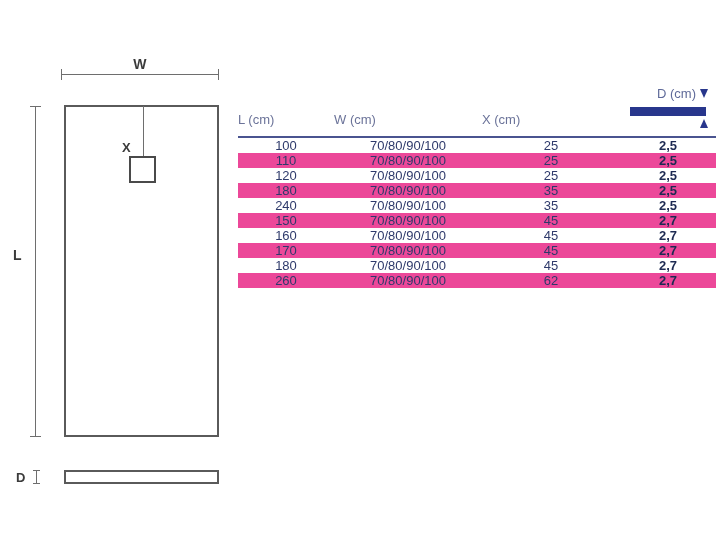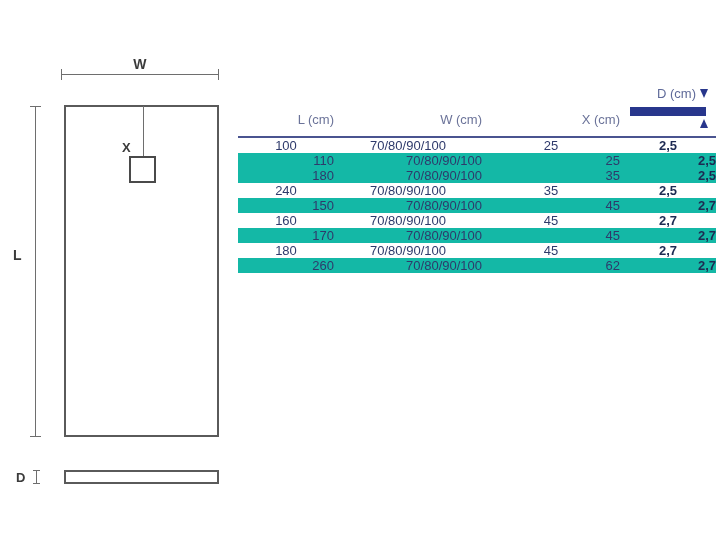--- a/index.html
+++ b/index.html
@@ -204,36 +204,36 @@
     border-collapse: collapse;
     width: 478px;
     table-layout: fixed;
     margin-top: 20px;
   }
   table.spec th {
     font-size: 13px;
     font-weight: normal;
     color: #6b7399;
     padding: 6px 0 9px 0;
-    text-align: right;
+    text-align: left;
     border-bottom: 2px solid #4a5490;
   }
   table.spec th.d-col { border-bottom: 2px solid #4a5490; }
   table.spec td {
     font-size: 13px;
     color: #2e3a6b;
     text-align: center;
     padding: 0 0;
     height: 13px;
   }
   table.spec td.d-val {
     font-weight: bold;
     color: #1d2a52;
   }
-  table.spec tr.striped td { background: #14b8a6; text-align: right; }
+  table.spec tr.striped td { background: #ec4899; }
   col.c-l { width: 96px; }
   col.c-w { width: 148px; }
   col.c-x { width: 138px; }
   col.c-d { width: 96px; }
 </style>
 </head>
 <body>
 
 <div class="page">
 
@@ -289,20 +289,26 @@
             <td>70/80/90/100</td>
             <td>25</td>
             <td class="d-val">2,5</td>
           </tr>
           <tr class="striped">
             <td>110</td>
             <td>70/80/90/100</td>
             <td>25</td>
             <td class="d-val">2,5</td>
           </tr>
+          <tr>
+            <td>120</td>
+            <td>70/80/90/100</td>
+            <td>25</td>
+            <td class="d-val">2,5</td>
+          </tr>
           <tr class="striped">
             <td>180</td>
             <td>70/80/90/100</td>
             <td>35</td>
             <td class="d-val">2,5</td>
           </tr>
           <tr>
             <td>240</td>
             <td>70/80/90/100</td>
             <td>35</td>

